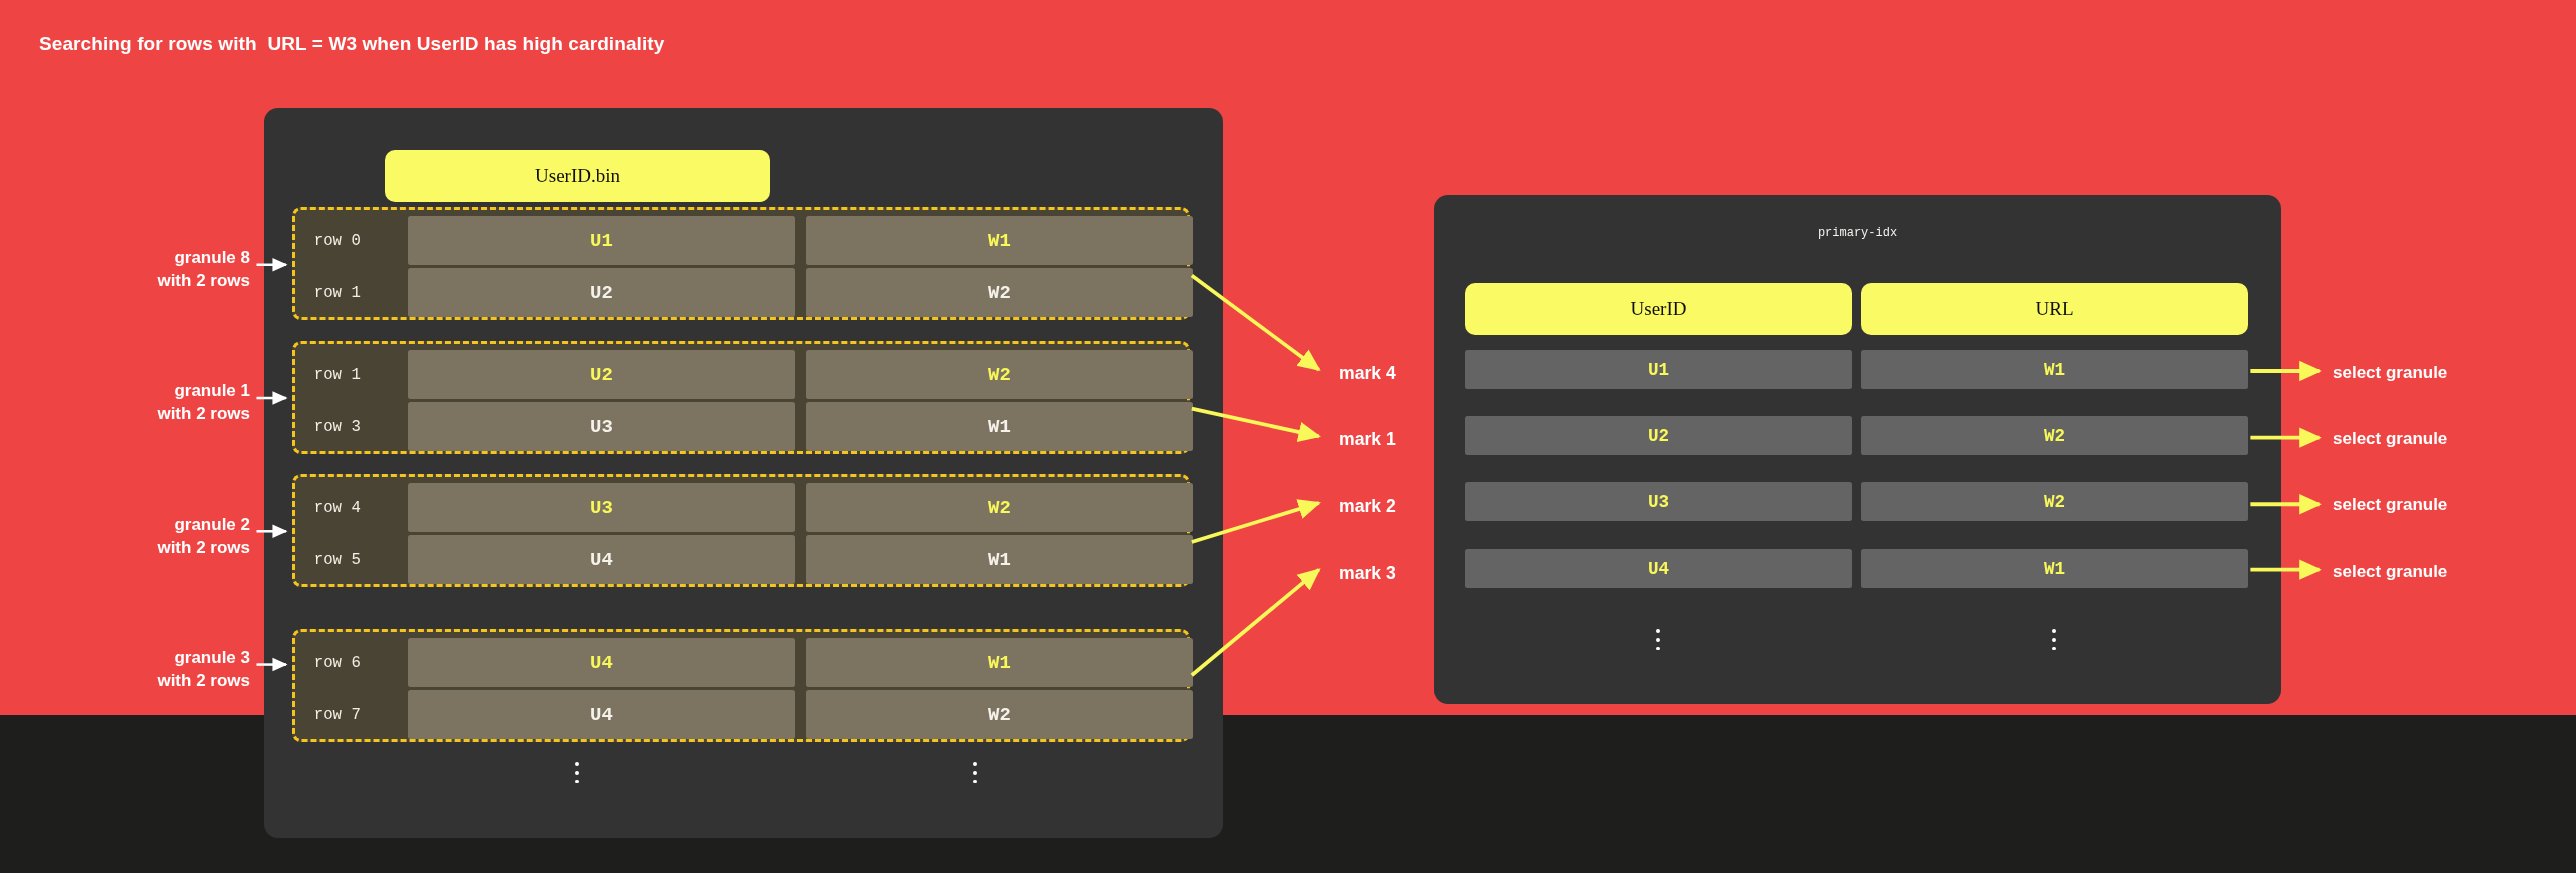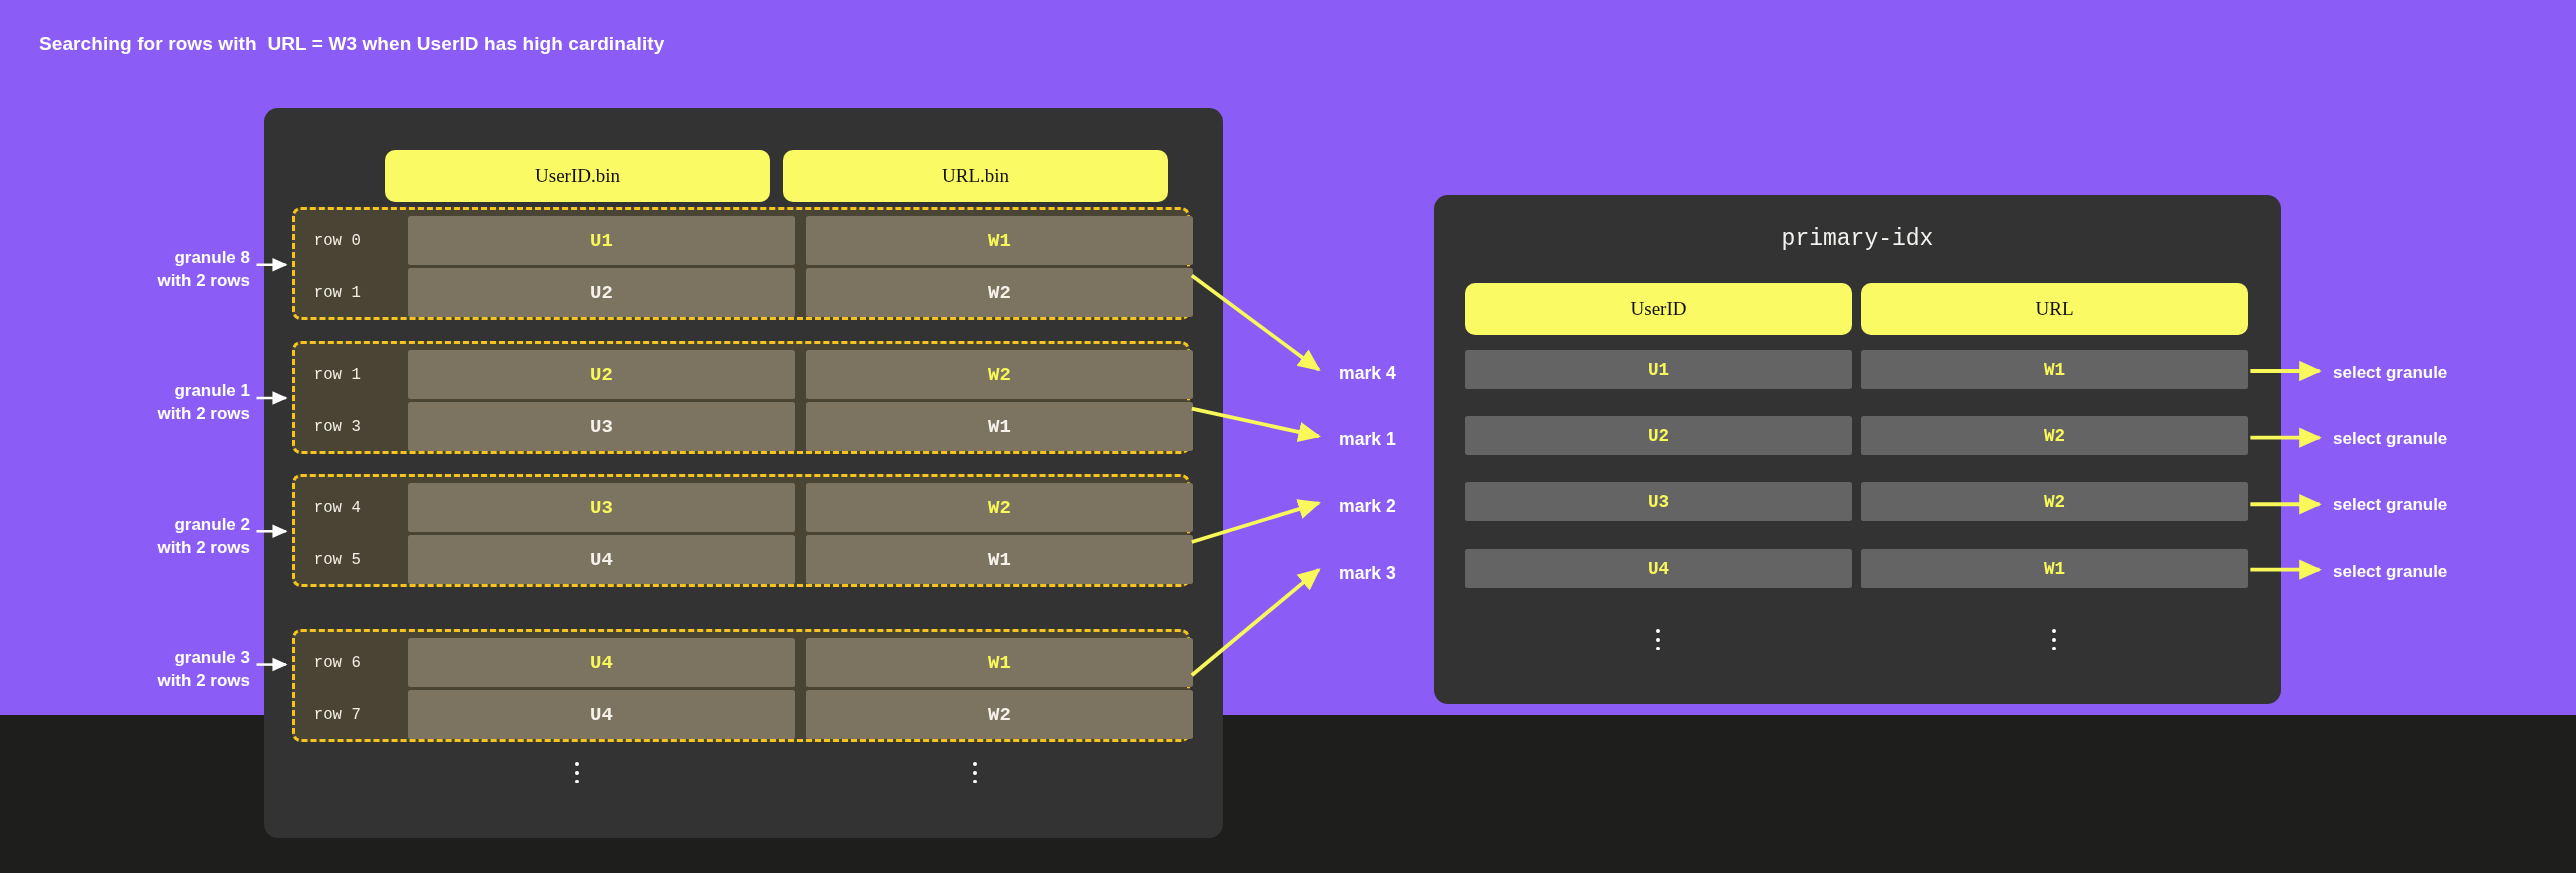--- a/index.html
+++ b/index.html
@@ -7,21 +7,21 @@
     width: 2576px;
     height: 874px;
     background: #1e1f1c;
     font-family: "Liberation Sans", sans-serif;
     overflow: hidden;
   }
   #root {
     position: relative;
     width: 2576px;
     height: 715px;
-    background: #8b5cf6;
+    background: #ef4444;
   }
 
   
   .title {
     position: absolute;
     left: 39px;
     top: 33px;
     font-size: 19px;
     font-weight: bold;
     color: #ffffff;
@@ -57,21 +57,21 @@
   #pill-url        { left: 1861px; top: 283px; width: 387px; height: 52px; }
 
   
   .panel-title {
     position: absolute;
     left: 1434px;
     top: 226px;
     width: 847px;
     text-align: center;
     font-family: "Liberation Mono", "DejaVu Sans Mono", monospace;
-    font-size: 23px;
+    font-size: 12px;
     color: #f2f2ee;
   }
 
   
   .granule {
     position: absolute;
     left: 292px;
     width: 898px;
     height: 113px;
     background: #4a4434;
@@ -195,21 +195,20 @@
 </head>
 <body>
 
 <div id="root">
 
   <div class="title">Searching for rows with  URL = W3 when UserID has high cardinality</div>
 
   <div class="panel" id="parts-panel"></div>
 
   <div class="pill" id="pill-userid-bin">UserID.bin</div>
-  <div class="pill" id="pill-url-bin">URL.bin</div>
 
   <div class="granule" id="granule-0">
     <div class="row-label top">row 0</div>
     <div class="row-label bot">row 1</div>
     <div class="cell c0 top hl">U1</div>
     <div class="cell c1 top hl">W1</div>
     <div class="cell c0 bot nm">U2</div>
     <div class="cell c1 bot nm">W2</div>
   </div>
 

